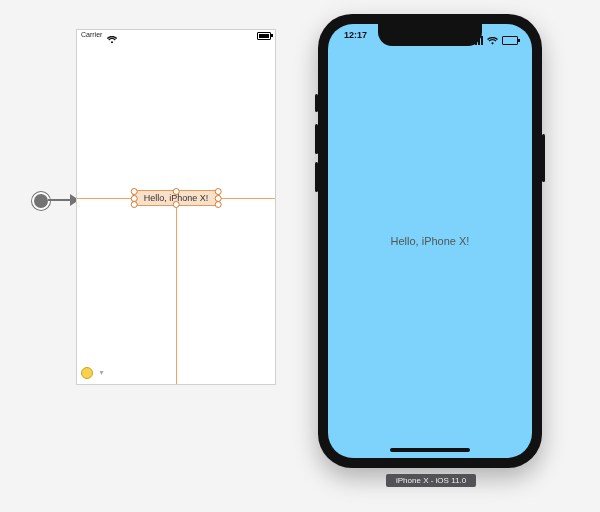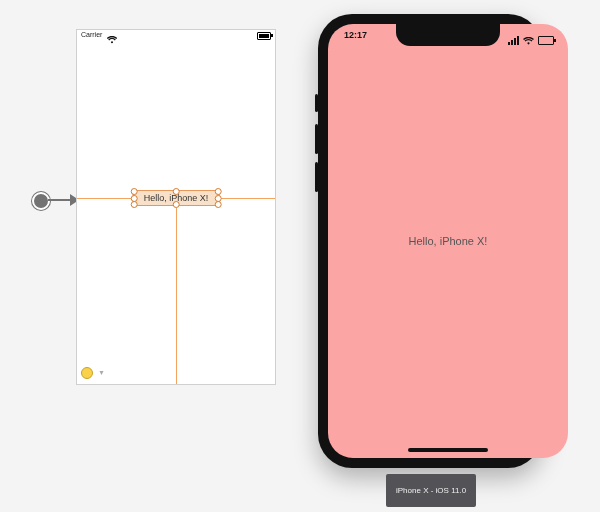--- a/index.html
+++ b/index.html
@@ -40,42 +40,42 @@
   .arrow-dot{width:14px;height:14px;border-radius:50%;background:#737373;border:2px solid #fff;box-shadow:0 0 0 1px #737373;}
   .arrow-line{position:absolute;left:16px;top:7px;width:24px;height:2px;background:#737373;}
   .arrow-head{position:absolute;left:38px;top:2px;width:0;height:0;border-top:6px solid transparent;border-bottom:6px solid transparent;border-left:9px solid #737373;}
 
   
   .device{
     position:absolute;left:318px;top:14px;width:224px;height:454px;
     background:#111;border-radius:34px;box-shadow:0 10px 24px rgba(0,0,0,.28);
     padding:10px;box-sizing:border-box;
   }
-  .device .screen{width:100%;height:100%;background:#fca5a5;border-radius:25px;position:relative;overflow:hidden;padding-left:36px;}
+  .device .screen{width:100%;height:100%;background:#7dd3fc;border-radius:25px;position:relative;overflow:hidden;}
   .notch{position:absolute;top:0;left:50%;transform:translateX(-50%);width:104px;height:22px;background:#111;border-bottom-left-radius:14px;border-bottom-right-radius:14px;}
   .dev-time{position:absolute;top:6px;left:16px;font-size:9px;font-weight:600;color:#111;}
   .dev-right{position:absolute;top:7px;right:14px;display:flex;gap:4px;align-items:center;}
   .sigbars{display:flex;align-items:flex-end;gap:1px;}
   .sigbars i{width:2px;background:#111;display:block;}
   .sb1{height:3px}.sb2{height:5px}.sb3{height:7px}.sb4{height:9px}
   .dev-batt{width:14px;height:7px;border:1px solid #111;border-radius:1px;position:relative;}
   .dev-batt:after{content:"";position:absolute;right:-3px;top:2px;width:2px;height:3px;background:#111;}
   .dev-msg{position:absolute;top:50%;left:0;right:0;text-align:center;font-size:11px;color:#555;transform:translateY(-50%);}
   .home-ind{position:absolute;bottom:6px;left:50%;transform:translateX(-50%);width:80px;height:4px;border-radius:3px;background:#111;}
 
   
   .btn-side{position:absolute;background:#111;border-radius:2px;}
   .btn-mute {left:-3px;top:80px;width:3px;height:18px;}
   .btn-volu {left:-3px;top:110px;width:3px;height:30px;}
   .btn-vold {left:-3px;top:148px;width:3px;height:30px;}
   .btn-pwr  {right:-3px;top:120px;width:3px;height:48px;}
 
   .device-label{
     position:absolute;left:386px;top:474px;
-    background:#535357;color:#eee;font-size:8px;padding:12px 10px;border-radius:2px;
+    background:#535357;color:#eee;font-size:8px;padding:2px 10px;border-radius:2px;
     white-space:nowrap;
   }
 </style>
 </head>
 <body>
 
 <div class="canvas">
 
   <div class="arrow-wrap">
     <div class="arrow-dot"></div>

